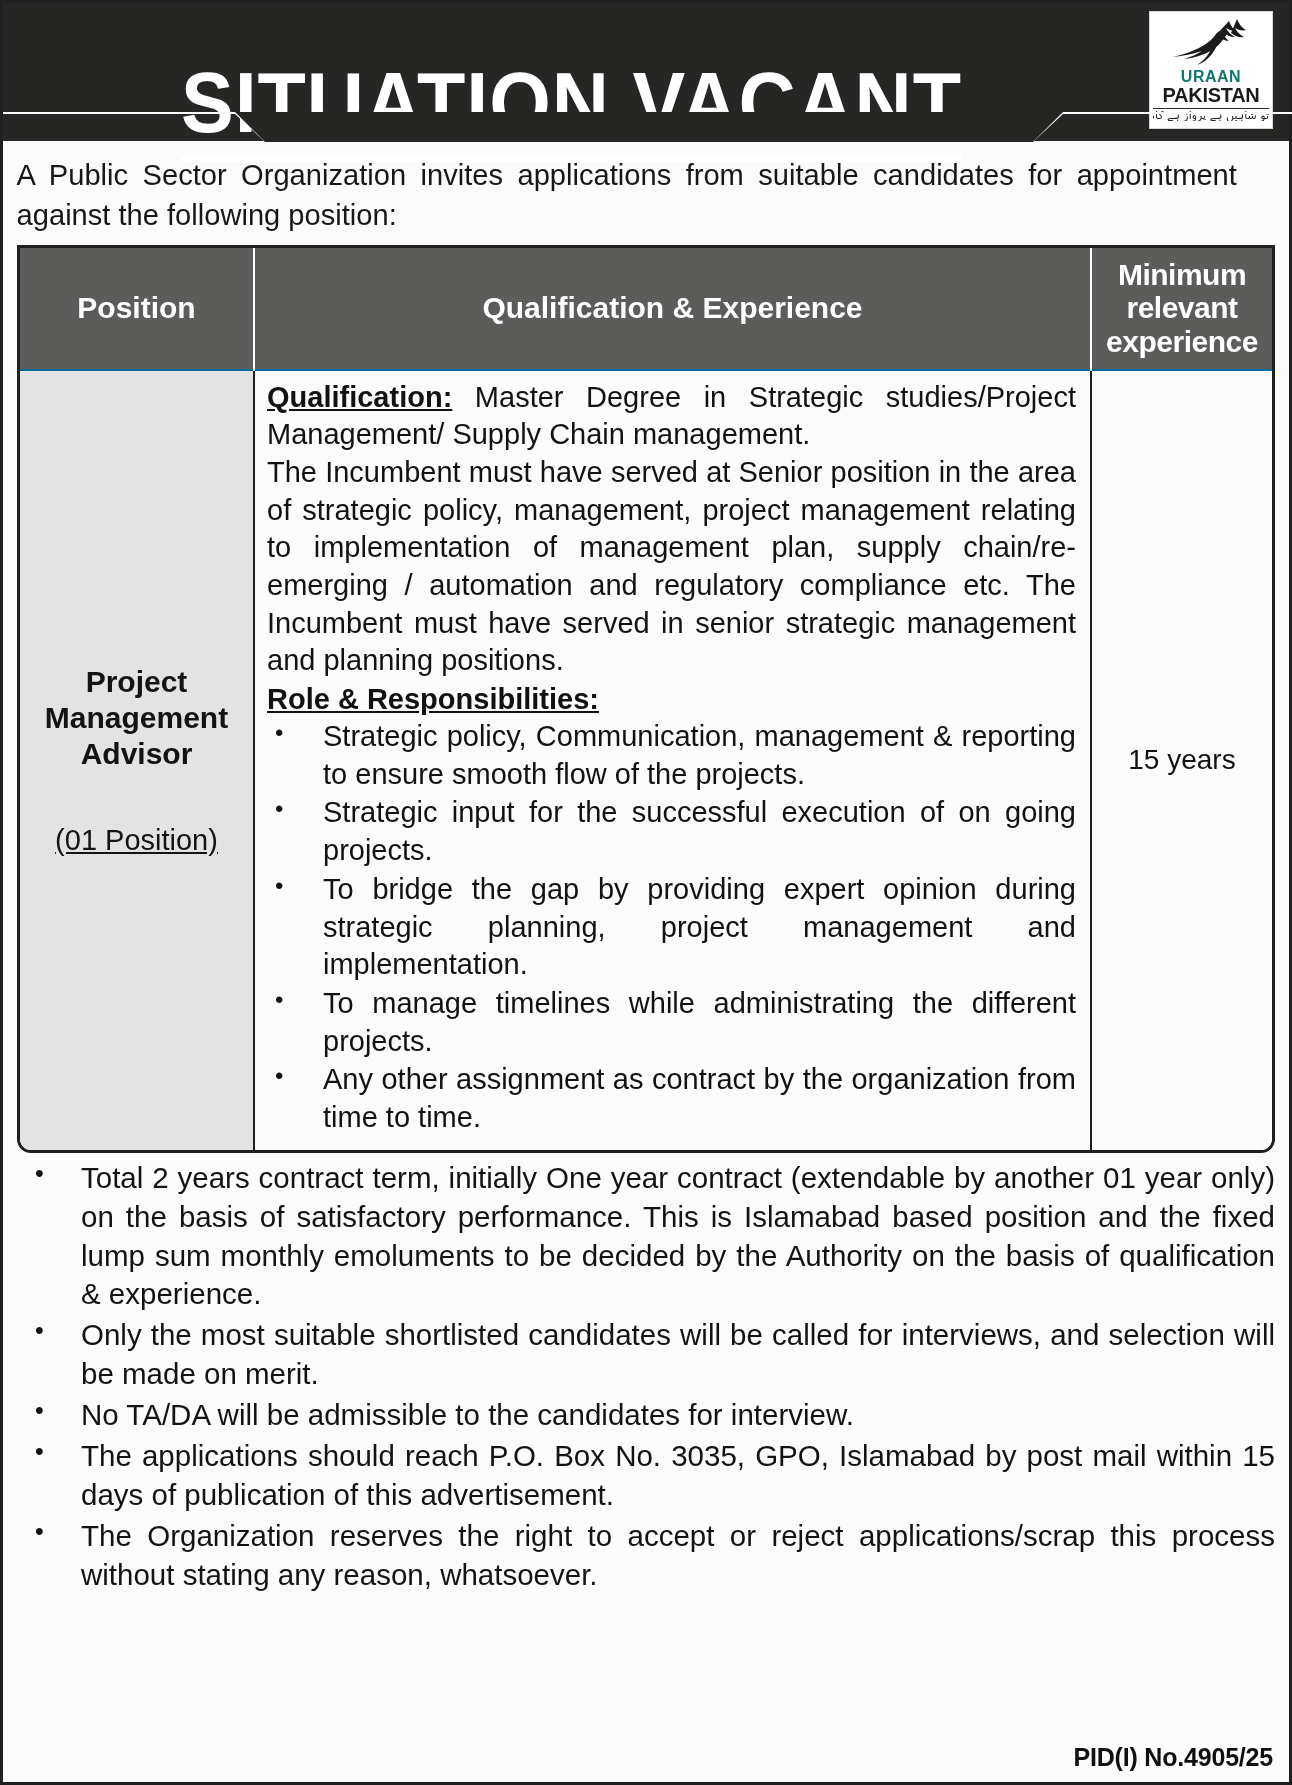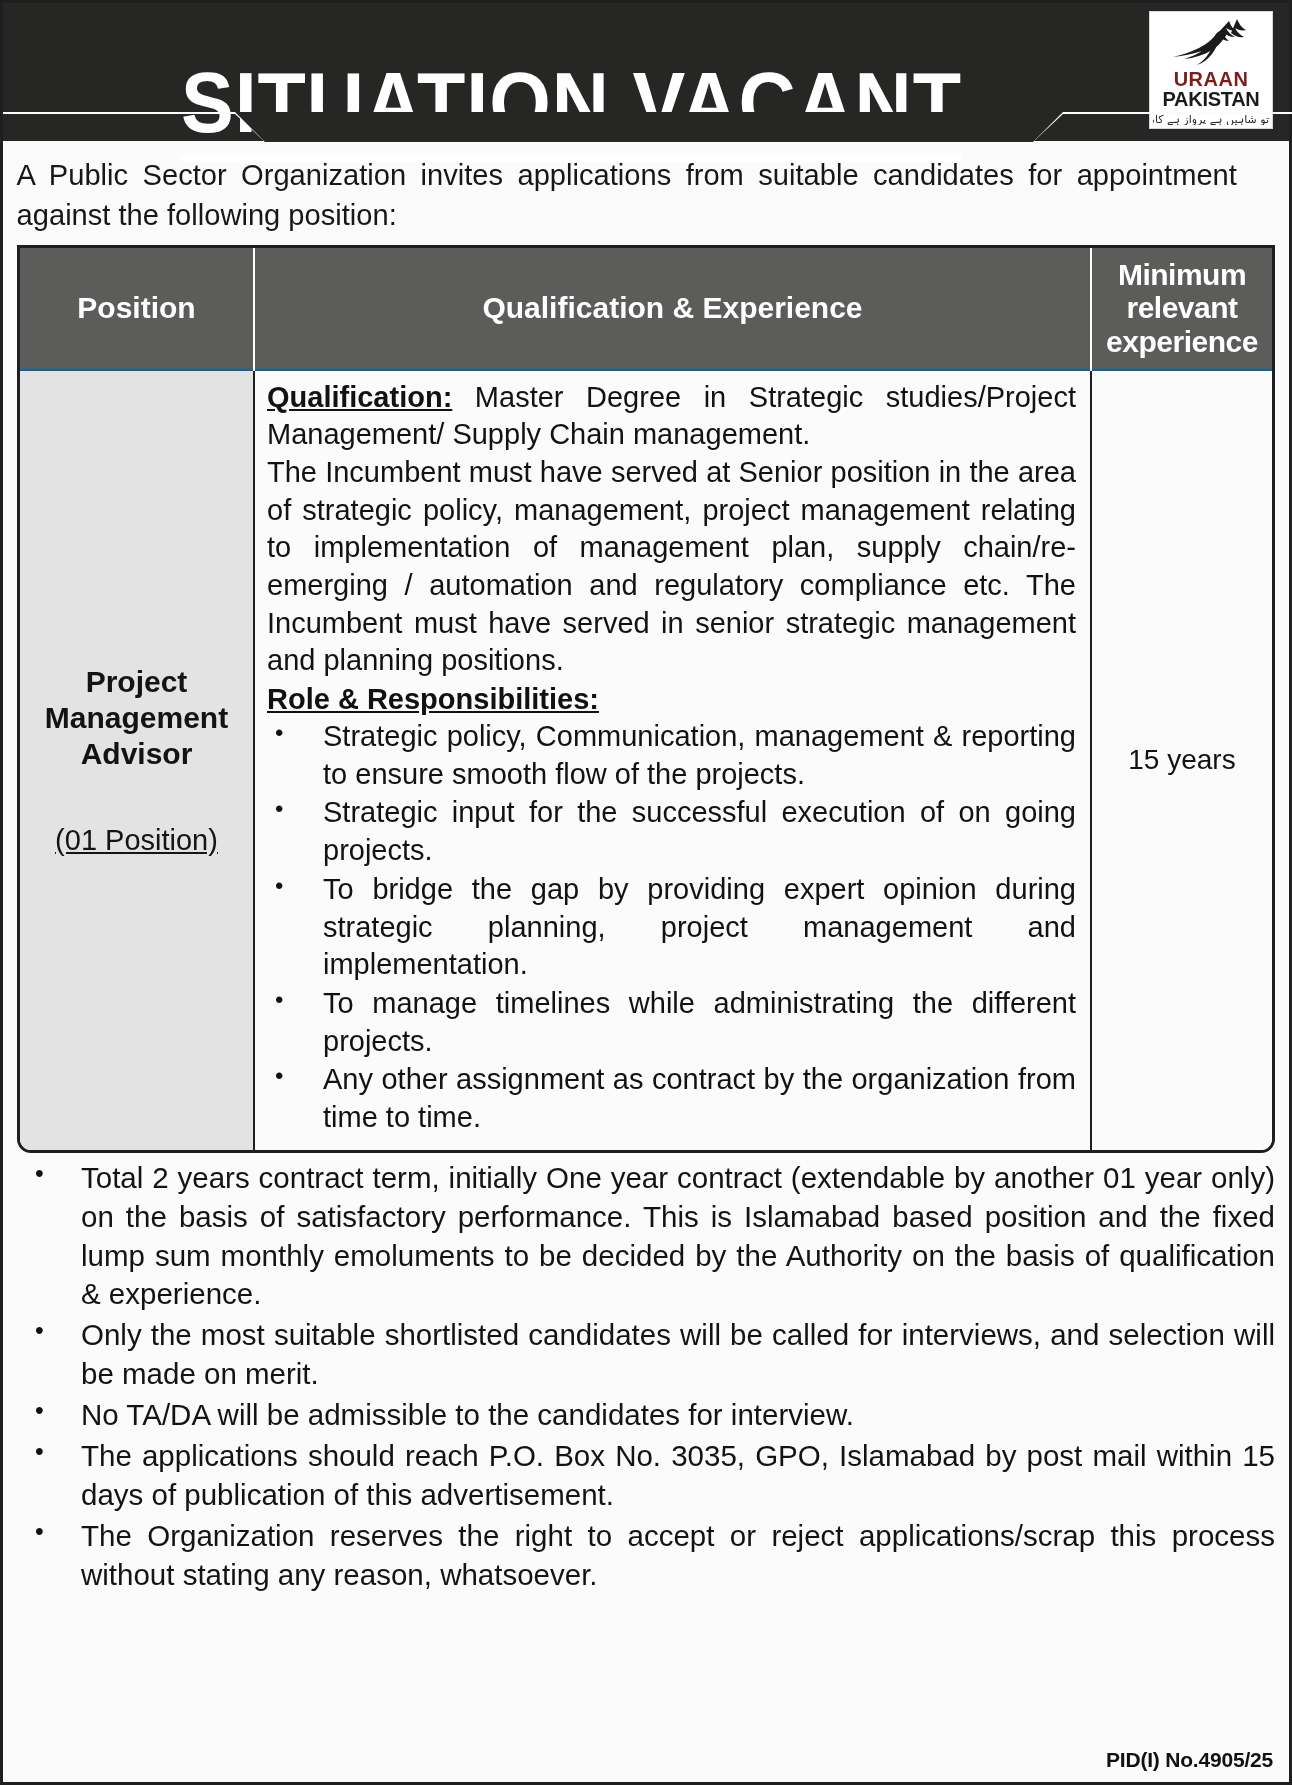--- a/index.html
+++ b/index.html
@@ -73,22 +73,22 @@
   }
   .logo-bird {
     width: 84px;
     height: 52px;
     position: relative;
     margin: 1px 0 0 0;
   }
   .logo-uraan {
     font-family: "Liberation Sans", sans-serif;
     font-weight: bold;
-    font-size: 20px;
-    color: #7f1d1d;
+    font-size: 16px;
+    color: #0f766e;
     line-height: 1.02;
     letter-spacing: 0.5px;
   }
   .logo-pakistan {
     font-family: "Liberation Sans", sans-serif;
     font-weight: bold;
     font-size: 20px;
     color: #1b1b1b;
     line-height: 1.02;
     letter-spacing: -0.3px;
@@ -267,21 +267,21 @@
     position: absolute;
     left: 26px;
     top: -2px;
     font-size: 25px;
     color: #111111;
   }
   .pid {
     position: absolute;
     right: 16px;
     bottom: 10px;
-    font-size: 21px;
+    font-size: 25px;
     font-weight: bold;
     color: #101010;
     letter-spacing: -0.2px;
     font-family: "Liberation Sans Narrow", "Liberation Sans", sans-serif;
   }
 </style>
 </head>
 <body>
 
 <div class="page">

